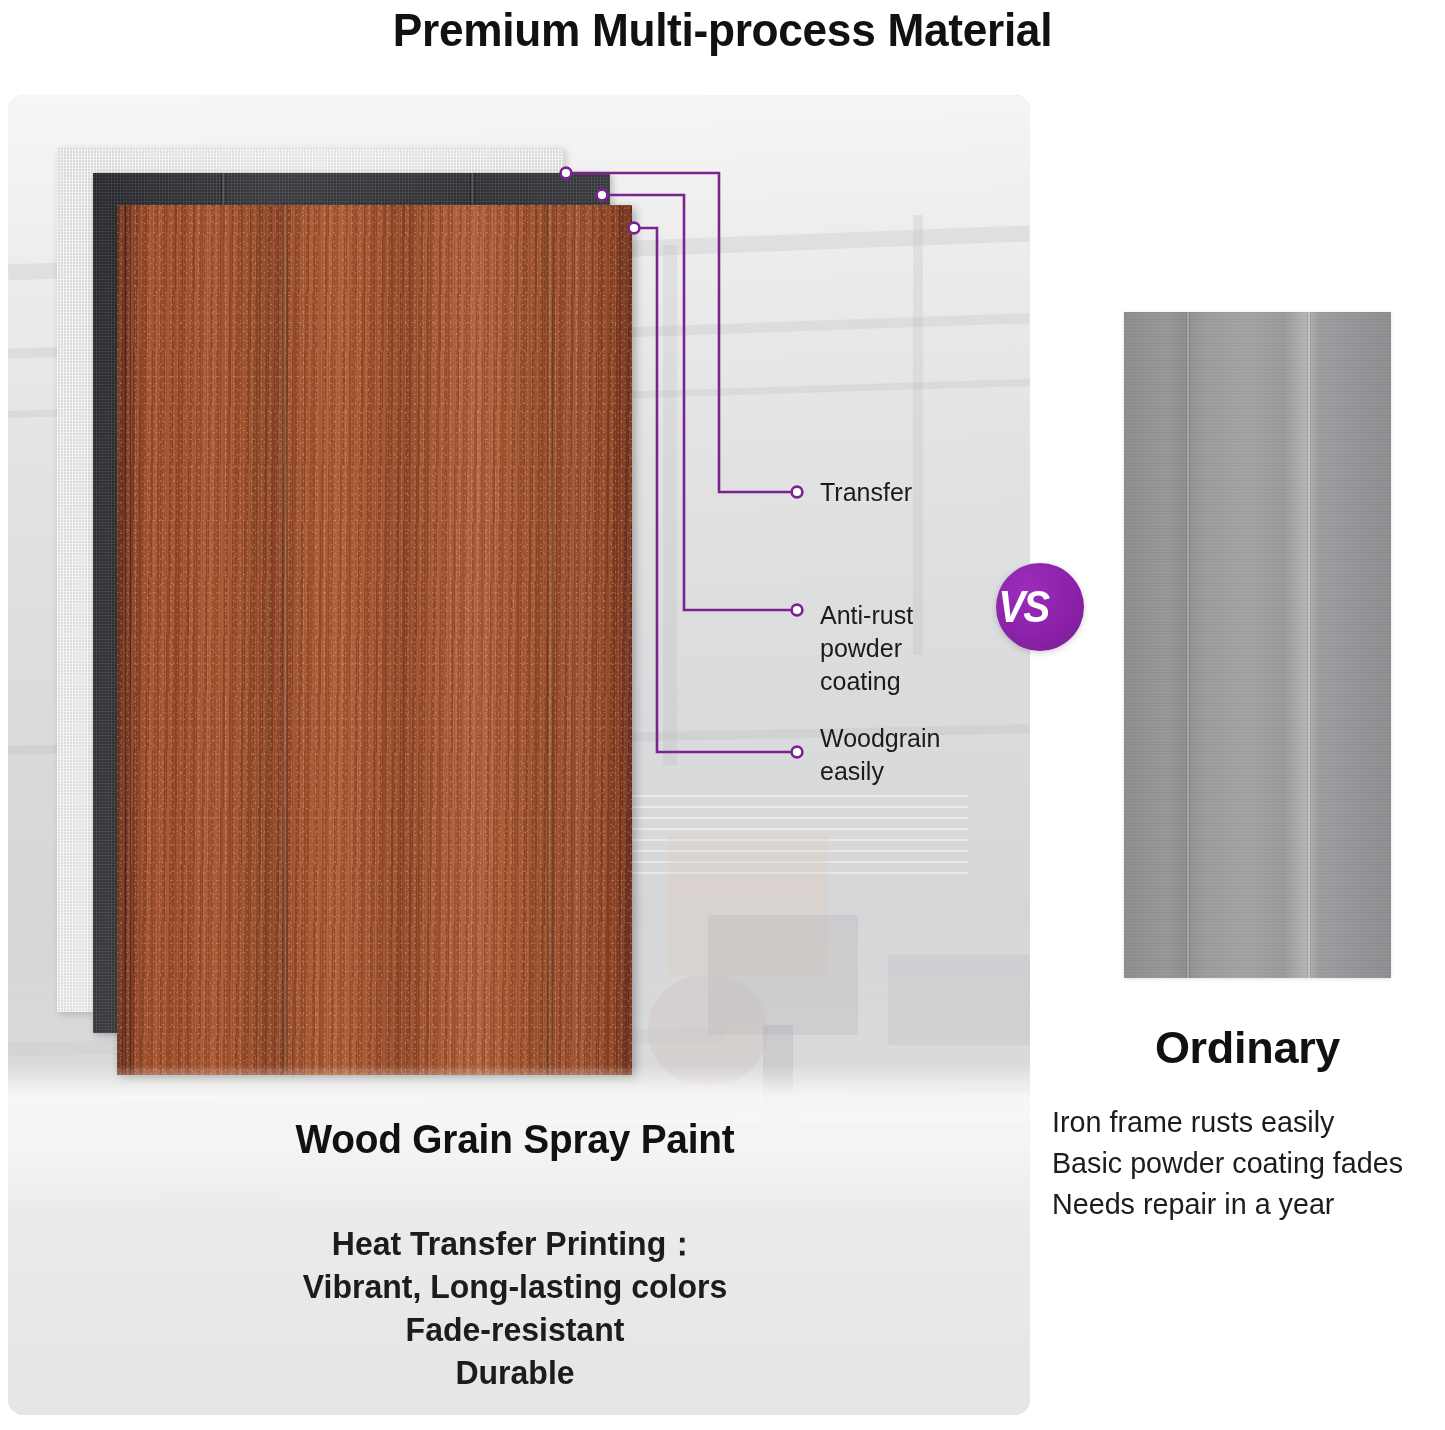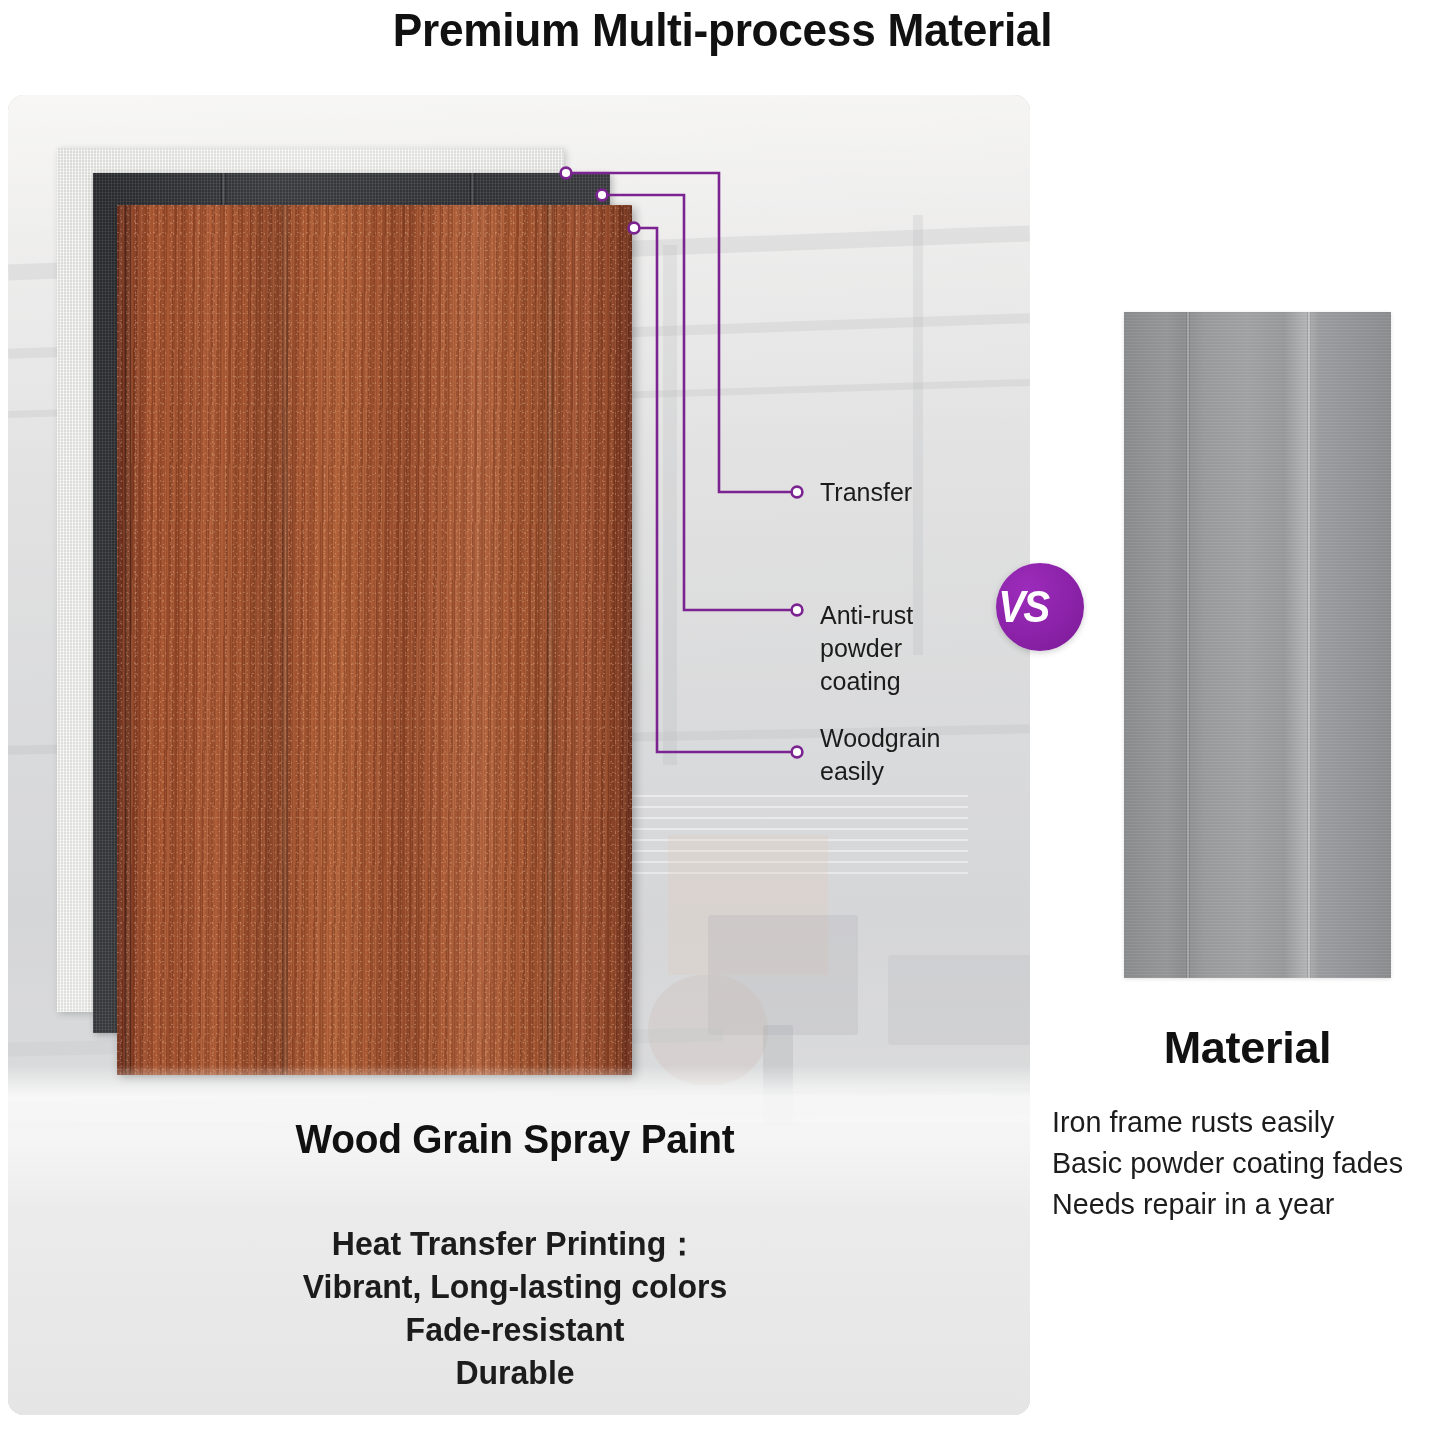--- a/index.html
+++ b/index.html
@@ -279,19 +279,19 @@
   <div>Vibrant, Long-lasting colors</div>
   <div>Fade-resistant</div>
   <div>Durable</div>
 </div>
 
 <div id="ordinary-panel">
   <div class="ogroove og1"></div>
   <div class="ogroove og2"></div>
 </div>
 
-<div id="ordinary-heading">Material</div>
+<div id="ordinary-heading">Ordinary</div>
 
 <div id="ordinary-bullets">
   <div>Iron frame rusts easily</div>
   <div>Basic powder coating fades</div>
   <div>Needs repair in a year</div>
 </div>
 
 </body></html>

